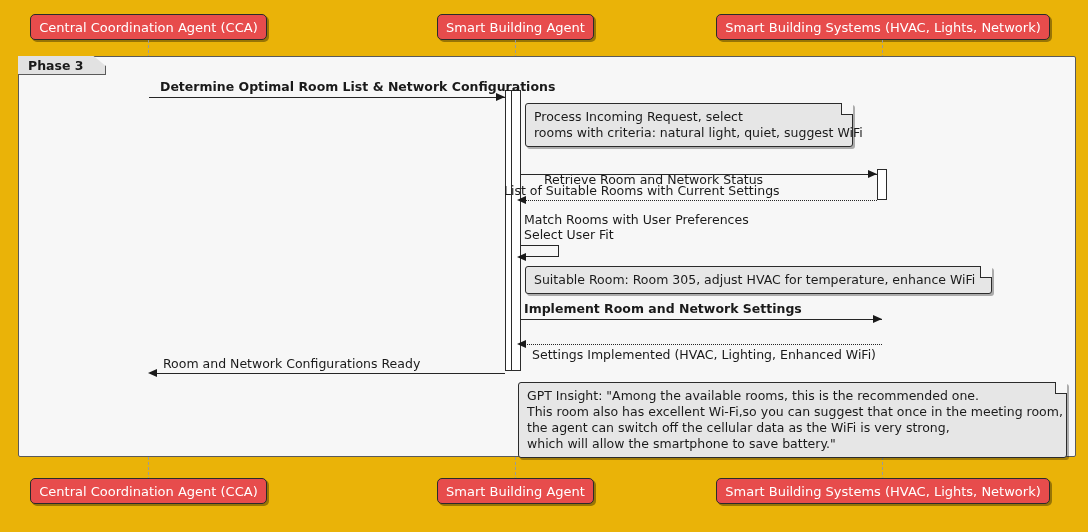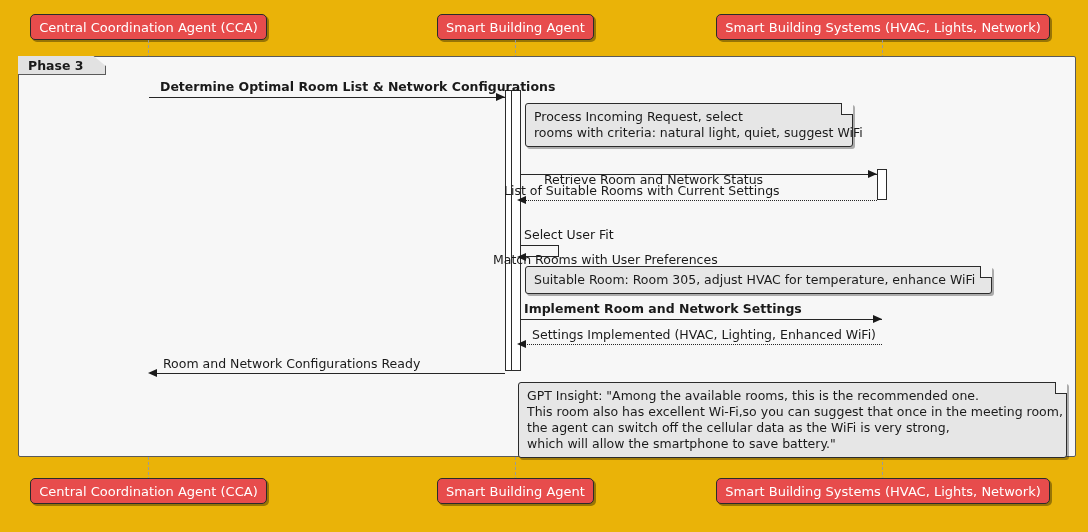--- a/index.html
+++ b/index.html
@@ -182,32 +182,32 @@
 rooms with criteria: natural light, quiet, suggest WiFi</div>
 
   <div class="msg-label" style="left:524px; top:172px;margin-left:20px;">Retrieve Room and Network Status</div>
   <div class="msg-line" style="left:521px; top:174px; width:356px;"></div>
   <div class="arrow-head right" style="left:868px; top:169.5px;"></div>
 
   <div class="msg-label" style="left:504px; top:183px;">List of Suitable Rooms with Current Settings</div>
   <div class="msg-line dotted" style="left:525px; top:200px; width:352px;"></div>
   <div class="arrow-head left" style="left:517px; top:195.5px;"></div>
 
-  <div class="msg-label" style="left:493px; top:212px;margin-top:40px;">Match Rooms with User Preferences</div>
+  <div class="msg-label" style="left:524px; top:212px;">Match Rooms with User Preferences</div>
   <div class="msg-label" style="left:524px; top:227px;">Select User Fit</div>
   <div class="self-msg" style="left:521px; top:245px; width:38px;"></div>
   <div class="arrow-head left" style="left:517px; top:252.5px;"></div>
 
   <div class="note" style="left:525px; top:266px; width:467px;">Suitable Room: Room 305, adjust HVAC for temperature, enhance WiFi</div>
 
   <div class="msg-label" style="left:524px; top:301px;font-weight:bold;">Implement Room and Network Settings</div>
   <div class="msg-line" style="left:521px; top:319px; width:361px;"></div>
   <div class="arrow-head right" style="left:873px; top:314.5px;"></div>
 
-  <div class="msg-label" style="left:532px; top:327px;">Settings Implemented (HVAC, Lighting, Enhanced WiFi)</div>
+  <div class="msg-label" style="left:532px; top:347px;">Settings Implemented (HVAC, Lighting, Enhanced WiFi)</div>
   <div class="msg-line dotted" style="left:525px; top:344px; width:357px;"></div>
   <div class="arrow-head left" style="left:517px; top:339.5px;"></div>
 
   <div class="msg-label" style="left:163px; top:356px;">Room and Network Configurations Ready</div>
   <div class="msg-line" style="left:156px; top:373px; width:349px;"></div>
   <div class="arrow-head left" style="left:148px; top:368.5px;"></div>
 
   <div class="note" style="left:518px; top:382px; width:549px;">GPT Insight: "Among the available rooms, this is the recommended one.
 This room also has excellent Wi-Fi,so you can suggest that once in the meeting room,
 the agent can switch off the cellular data as the WiFi is very strong,

